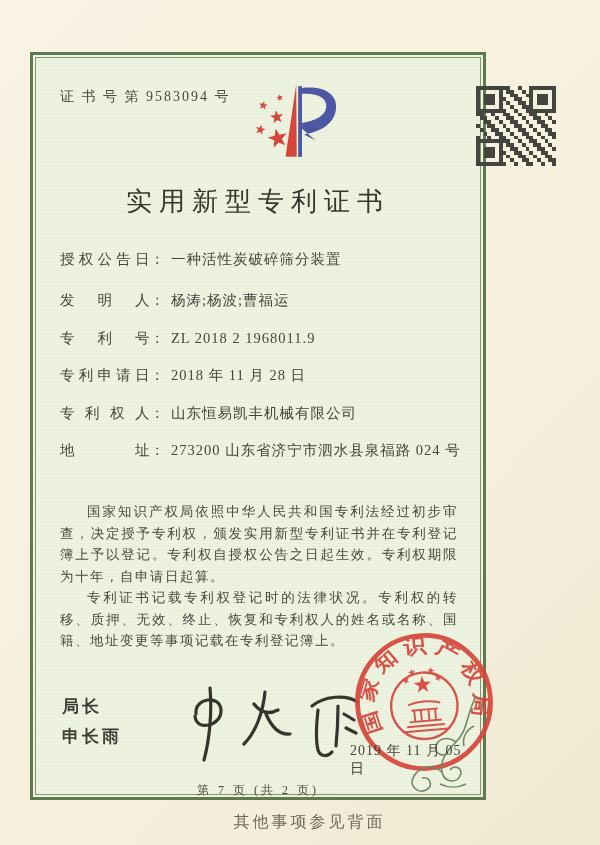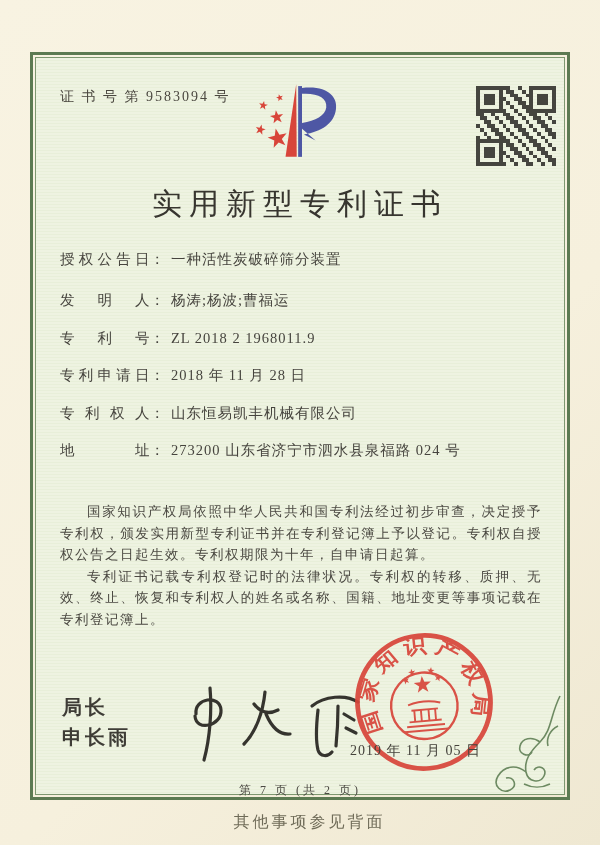--- a/index.html
+++ b/index.html
@@ -8,39 +8,39 @@
     background:#efe9d6;
     font-family:"Liberation Serif","DejaVu Serif",serif;
     position:relative;overflow:hidden;
   }
   .page{
     position:absolute;inset:0;
     background:linear-gradient(135deg,#f8f3e2 0%,#f6f0dd 60%,#efe8d2 100%);
   }
   
   .cert-border{
-    position:absolute;left:30px;top:52px;width:540px;height:748px;
+    position:absolute;left:30px;top:52px;width:456px;height:748px;
     border:3px solid #5c7a52;box-sizing:border-box;
   }
   .cert-inner{
     position:absolute;inset:2px;
     border:1px solid #7d9770;
     background:repeating-linear-gradient(180deg,#eef3e1 0px,#eef3e1 2px,#e8efd9 2px,#e8efd9 3px);
   }
   
   .cert-no{
     position:absolute;left:24px;top:30px;
     font-size:14px;letter-spacing:2px;color:#4a473f;
   }
   .qr{position:absolute;left:440px;top:28px;width:80px;height:80px;}
   .qr svg{width:100%;height:100%;fill:#45453f;}
   .logo{position:absolute;left:204px;top:12px;width:126px;height:102px;}
   .title{
     position:absolute;left:0;top:126px;width:100%;
-    text-align:center;font-size:30px;letter-spacing:7px;
+    text-align:center;font-size:26px;letter-spacing:7px;
     color:#37352f;font-weight:500;
   }
   
   .field-row{
     position:absolute;left:24px;right:24px;
     font-size:14.5px;color:#46443e;letter-spacing:.5px;white-space:nowrap;
   }
   .flabel{
     display:inline-block;width:90px;vertical-align:bottom;
     text-align:justify;text-align-last:justify;
@@ -51,21 +51,21 @@
   
   .paras{
     position:absolute;left:24px;right:22px;top:443px;
     font-size:13.5px;line-height:21.5px;color:#4b4942;letter-spacing:1.5px;
     text-align:justify;
   }
   .paras p{margin:0;text-indent:2em;}
   
   .signer{
     position:absolute;left:26px;top:634px;
-    font-size:20px;color:#3e3c36;letter-spacing:3px;font-weight:600;line-height:30px;
+    font-size:17px;color:#3e3c36;letter-spacing:3px;font-weight:600;line-height:30px;
   }
   .signature{position:absolute;left:130px;top:622px;width:210px;height:90px;}
   .seal{
     position:absolute;left:312px;top:568px;width:152px;height:152px;
     transform:rotate(-5deg);opacity:.92;
   }
   .seal-date{
     position:absolute;left:314px;top:684px;z-index:3;
     font-size:14px;color:#44423b;letter-spacing:1px;
   }

